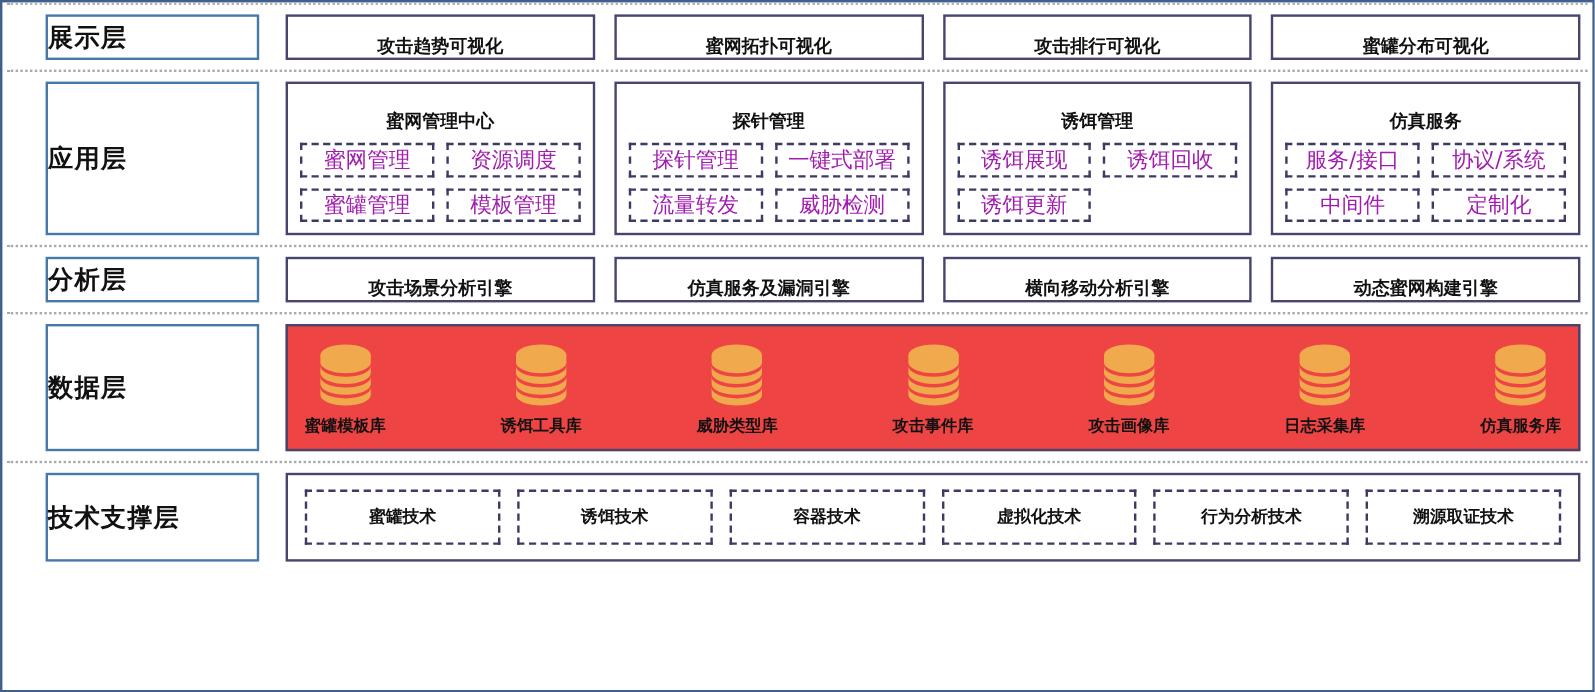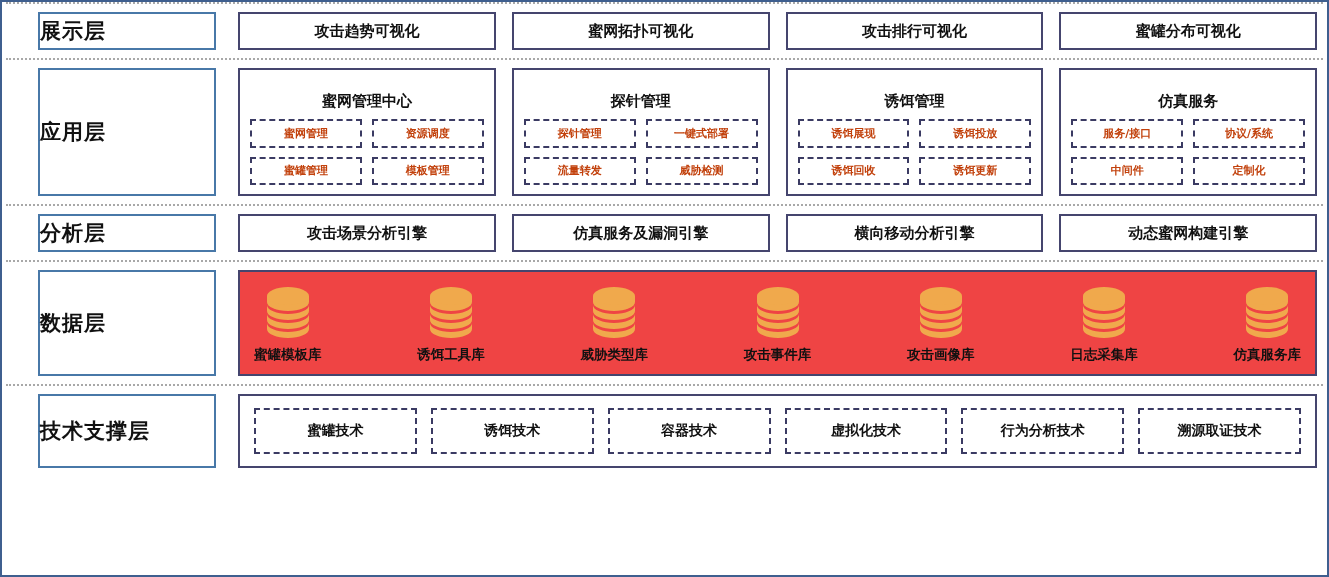--- a/index.html
+++ b/index.html
@@ -80,21 +80,21 @@
     gap: 16px;
     box-sizing: border-box;
   }
 
   
   .card {
     border: 2px solid #45456e;
     background: #ffffff;
     box-sizing: border-box;
     display: flex;
-    align-items: center;
+    align-items: flex-end;
     justify-content: center;
   }
   .card .txt {
     font-size: 15px;
     font-weight: bold;
     color: #111111;
   }
 
   
   .row-display   { height: 54px; }
@@ -130,23 +130,23 @@
     grid-template-rows: 1fr 1fr;
     gap: 9px 10px;
   }
   .chip {
     border: 2px dashed #3b3b63;
     background: #ffffff;
     display: flex;
     align-items: center;
     justify-content: center;
     box-sizing: border-box;
-    font-size: 11px;
-    font-weight: bold;
-    color: #c2410c;
+    font-size: 18px;
+    font-weight: normal;
+    color: #a21caf;
   }
 
   
   .data-panel {
     flex: 1 1 auto;
     border: 2px solid #45456e;
     background: #ef4444;
     box-sizing: border-box;
     display: flex;
     align-items: center;
@@ -246,21 +246,20 @@
           <div class="chip">一键式部署</div>
           <div class="chip">流量转发</div>
           <div class="chip">威胁检测</div>
         </div>
       </div>
 
       <div class="group">
         <div class="group-title">诱饵管理</div>
         <div class="group-grid">
           <div class="chip">诱饵展现</div>
-          <div class="chip">诱饵投放</div>
           <div class="chip">诱饵回收</div>
           <div class="chip">诱饵更新</div>
         </div>
       </div>
 
       <div class="group">
         <div class="group-title">仿真服务</div>
         <div class="group-grid">
           <div class="chip">服务/接口</div>
           <div class="chip">协议/系统</div>

